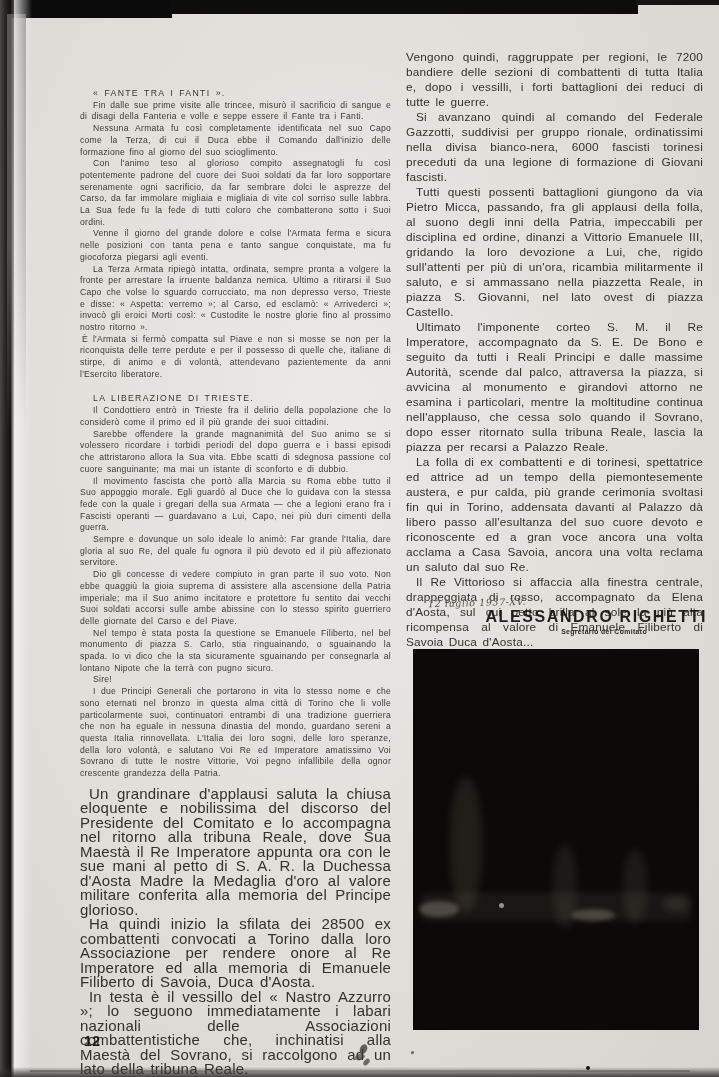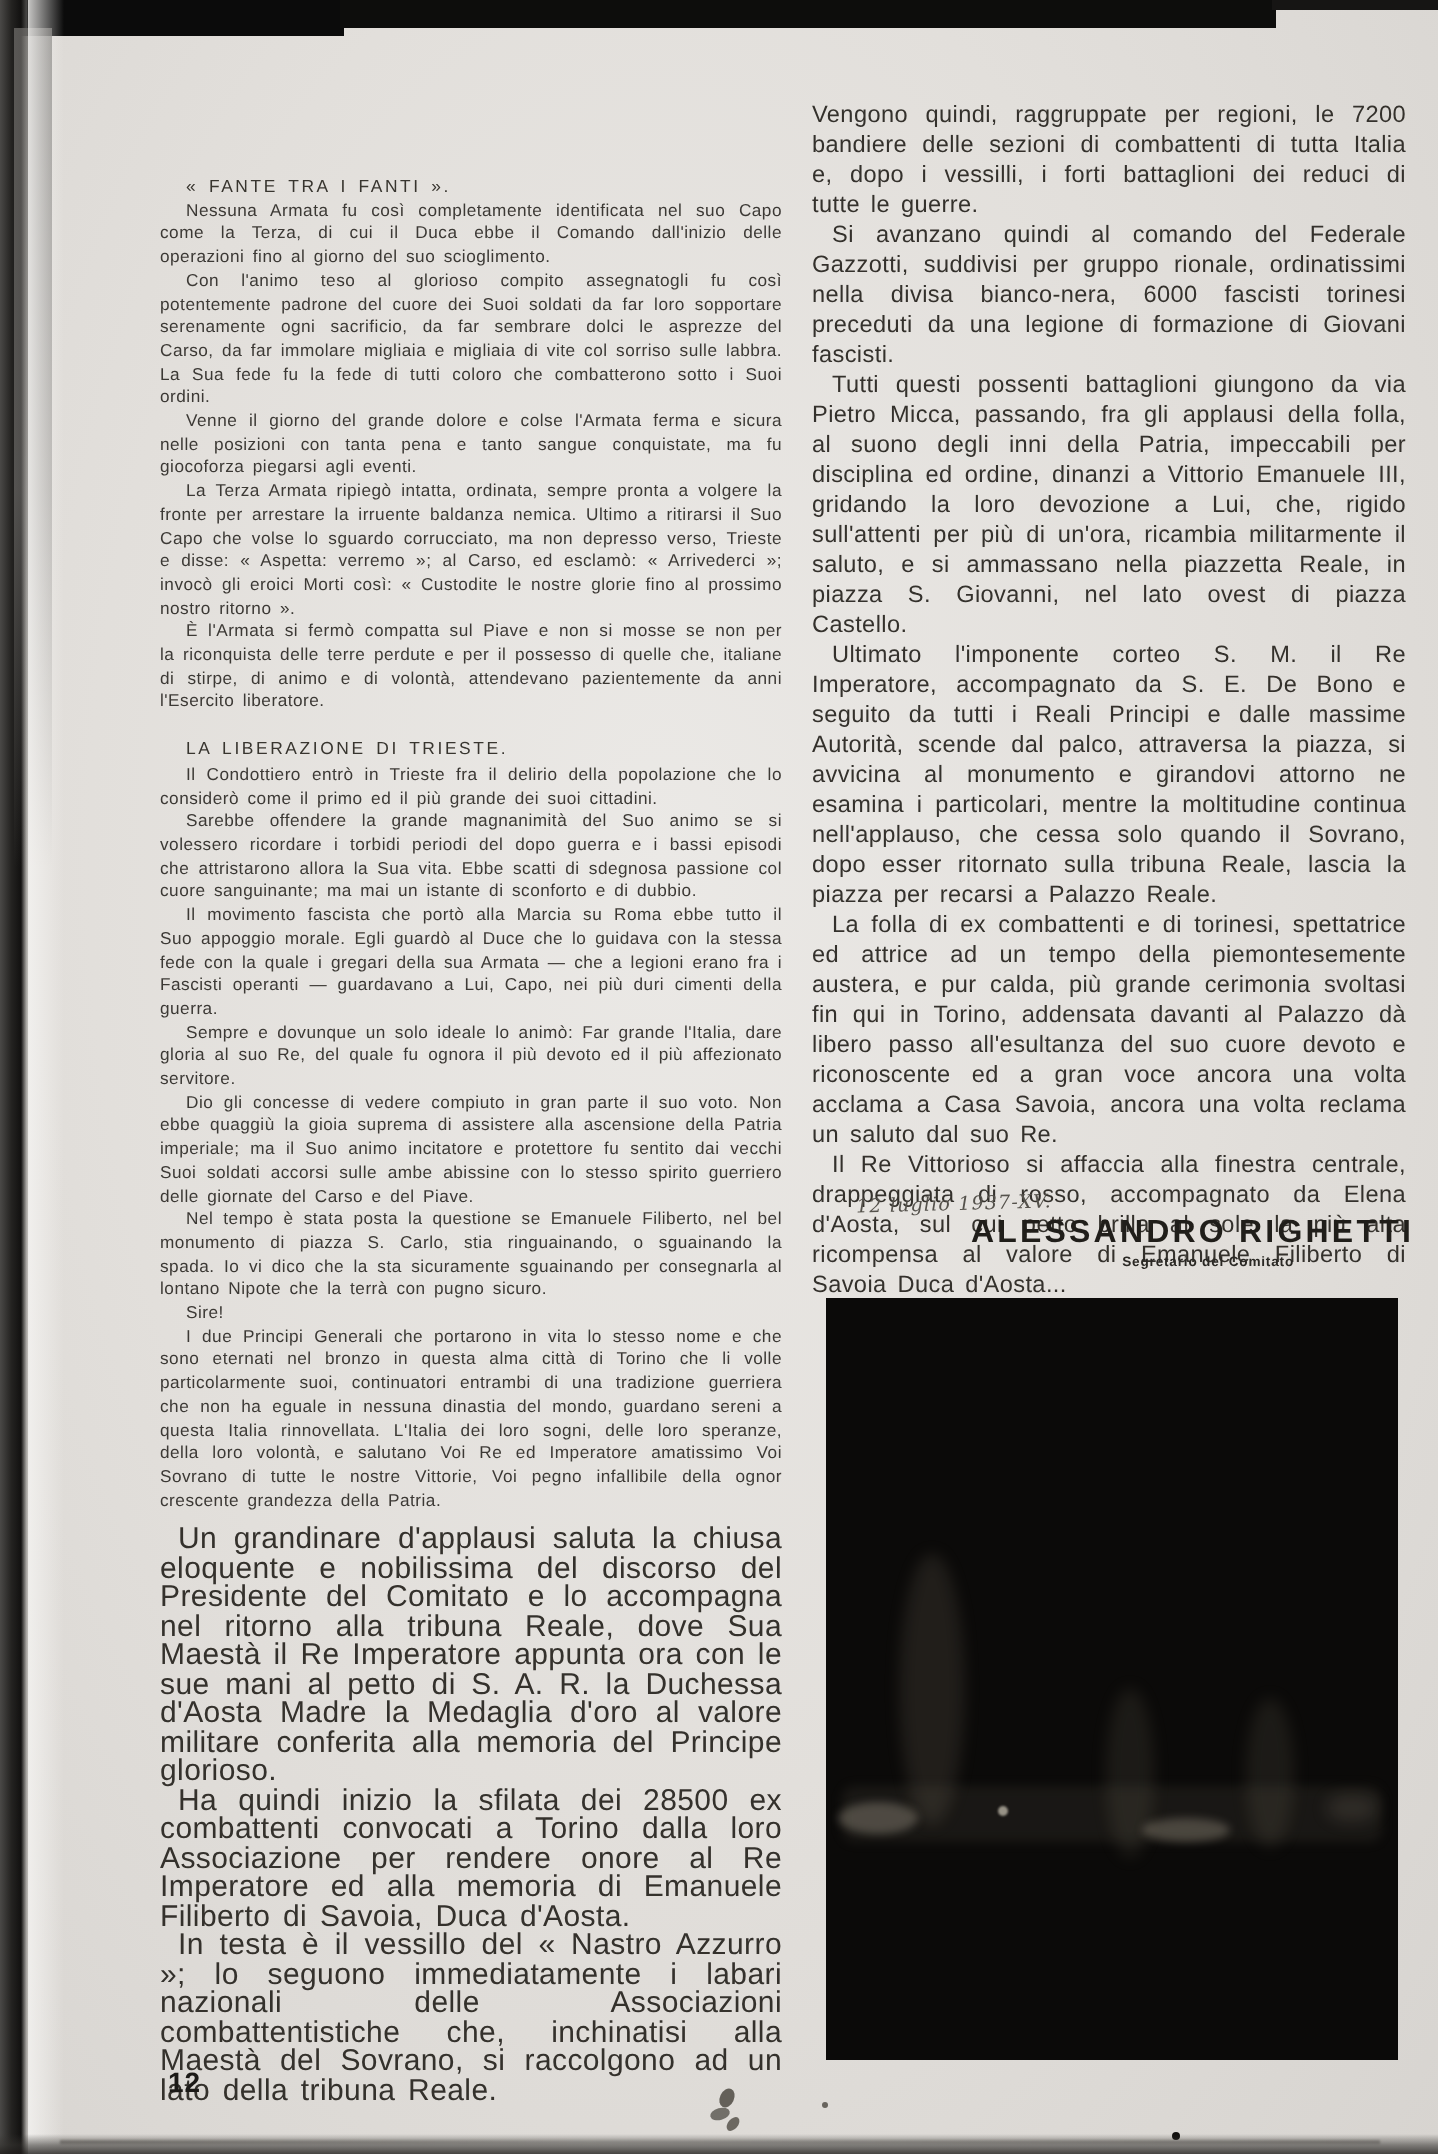--- a/index.html
+++ b/index.html
@@ -112,21 +112,22 @@
   <div class="top-bar-1"></div>
   <div class="top-bar-2"></div>
   <div class="top-bar-3"></div>
   <div class="spine"></div>
   <div class="spine-gray"></div>
   <div class="spine-light"></div>
 
   <div class="col-left">
     <p class="sec-heading">« FANTE TRA I FANTI ».</p>
     <div class="sec1">
-        <p>Nessuna Armata fu così completamente identificata nel suo Capo come la Terza, di cui il Duca ebbe il Comando dall'inizio delle operazioni fino al giorno del suo scioglimento.</p>
+        <p>Fin dalle sue prime visite alle trincee, misurò il sacrificio di sangue e di disagi della Fanteria e volle e seppe essere il Fante tra i Fanti.</p>
+        <p>Nessuna Armata fu così completamente identificata nel suo Capo come la Terza, di cui il Duca ebbe il Comando dall'inizio delle formazione fino al giorno del suo scioglimento.</p>
         <p>Con l'animo teso al glorioso compito assegnatogli fu così potentemente padrone del cuore dei Suoi soldati da far loro sopportare serenamente ogni sacrificio, da far sembrare dolci le asprezze del Carso, da far immolare migliaia e migliaia di vite col sorriso sulle labbra. La Sua fede fu la fede di tutti coloro che combatterono sotto i Suoi ordini.</p>
         <p>Venne il giorno del grande dolore e colse l'Armata ferma e sicura nelle posizioni con tanta pena e tanto sangue conquistate, ma fu giocoforza piegarsi agli eventi.</p>
         <p>La Terza Armata ripiegò intatta, ordinata, sempre pronta a volgere la fronte per arrestare la irruente baldanza nemica. Ultimo a ritirarsi il Suo Capo che volse lo sguardo corrucciato, ma non depresso verso, Trieste e disse: « Aspetta: verremo »; al Carso, ed esclamò: « Arrivederci »; invocò gli eroici Morti così: « Custodite le nostre glorie fino al prossimo nostro ritorno ».</p>
         <p>È l'Armata si fermò compatta sul Piave e non si mosse se non per la riconquista delle terre perdute e per il possesso di quelle che, italiane di stirpe, di animo e di volontà, attendevano pazientemente da anni l'Esercito liberatore.</p>
       </div>
     <p class="sec-heading liberazione">LA LIBERAZIONE DI TRIESTE.</p>
     <div>
         <p>Il Condottiero entrò in Trieste fra il delirio della popolazione che lo considerò come il primo ed il più grande dei suoi cittadini.</p>
         <p>Sarebbe offendere la grande magnanimità del Suo animo se si volessero ricordare i torbidi periodi del dopo guerra e i bassi episodi che attristarono allora la Sua vita. Ebbe scatti di sdegnosa passione col cuore sanguinante; ma mai un istante di sconforto e di dubbio.</p>
         <p>Il movimento fascista che portò alla Marcia su Roma ebbe tutto il Suo appoggio morale. Egli guardò al Duce che lo guidava con la stessa fede con la quale i gregari della sua Armata — che a legioni erano fra i Fascisti operanti — guardavano a Lui, Capo, nei più duri cimenti della guerra.</p>

